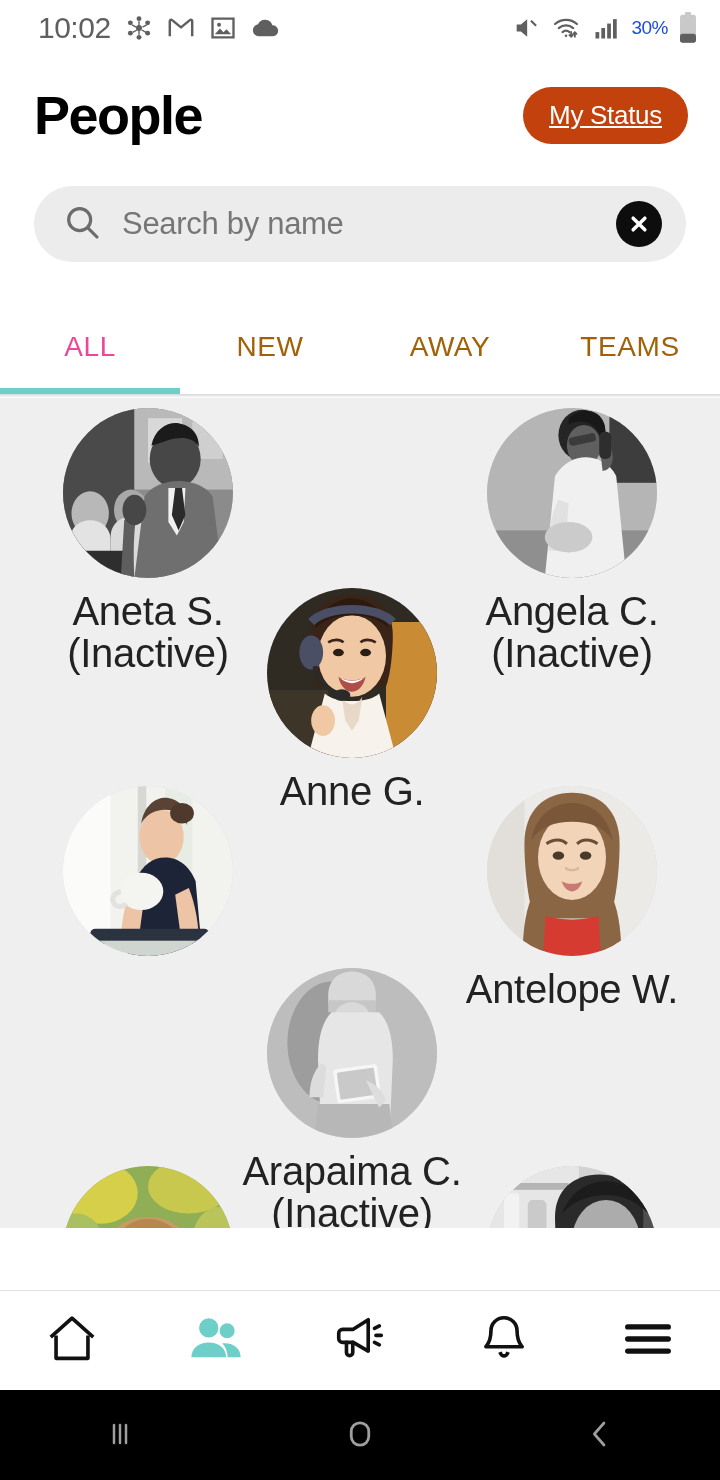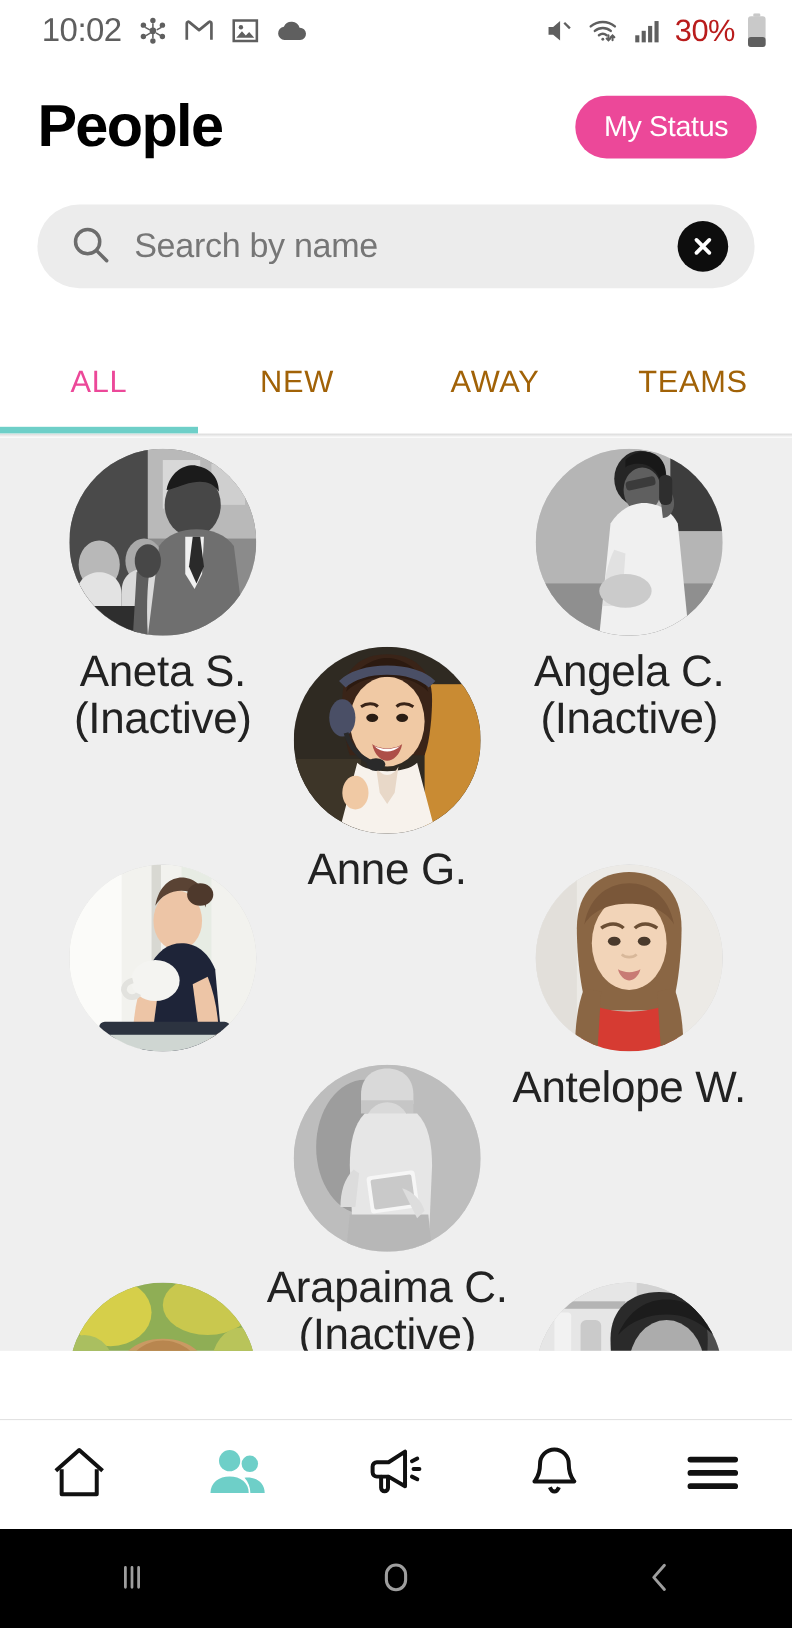--- a/index.html
+++ b/index.html
@@ -33,22 +33,22 @@
     letter-spacing: -0.5px;
     font-family: "Liberation Sans", sans-serif;
   }
   .status-right {
     margin-left: auto;
     display: flex;
     align-items: center;
     gap: 10px;
   }
   .status-battery-text {
-    font-size: 28px;
-    color: #b91c1c;
+    font-size: 19px;
+    color: #1d4ed8;
     letter-spacing: -0.5px;
   }
   .si { display: block; }
 
   
   .header {
     height: 118px;
     background: #ffffff;
     display: flex;
     align-items: center;
@@ -56,29 +56,30 @@
   }
   .page-title {
     font-size: 54px;
     font-weight: bold;
     color: #000000;
     letter-spacing: -1.5px;
     line-height: 1;
   }
   .status-btn {
     margin-left: auto;
-    background: #ec4899;
+    background: #c2410c;
     color: #ffffff;
     border: none;
     border-radius: 30px;
     padding: 13px 26px;
     font-size: 26px;
     font-family: "Liberation Sans", sans-serif;
     cursor: pointer;
     letter-spacing: -0.3px;
+    text-decoration: underline;
   }
 
   
   .search-wrap {
     background: #ffffff;
     padding: 12px 34px 0 34px;
   }
   .search-bar {
     background: #ececec;
     border-radius: 40px;

